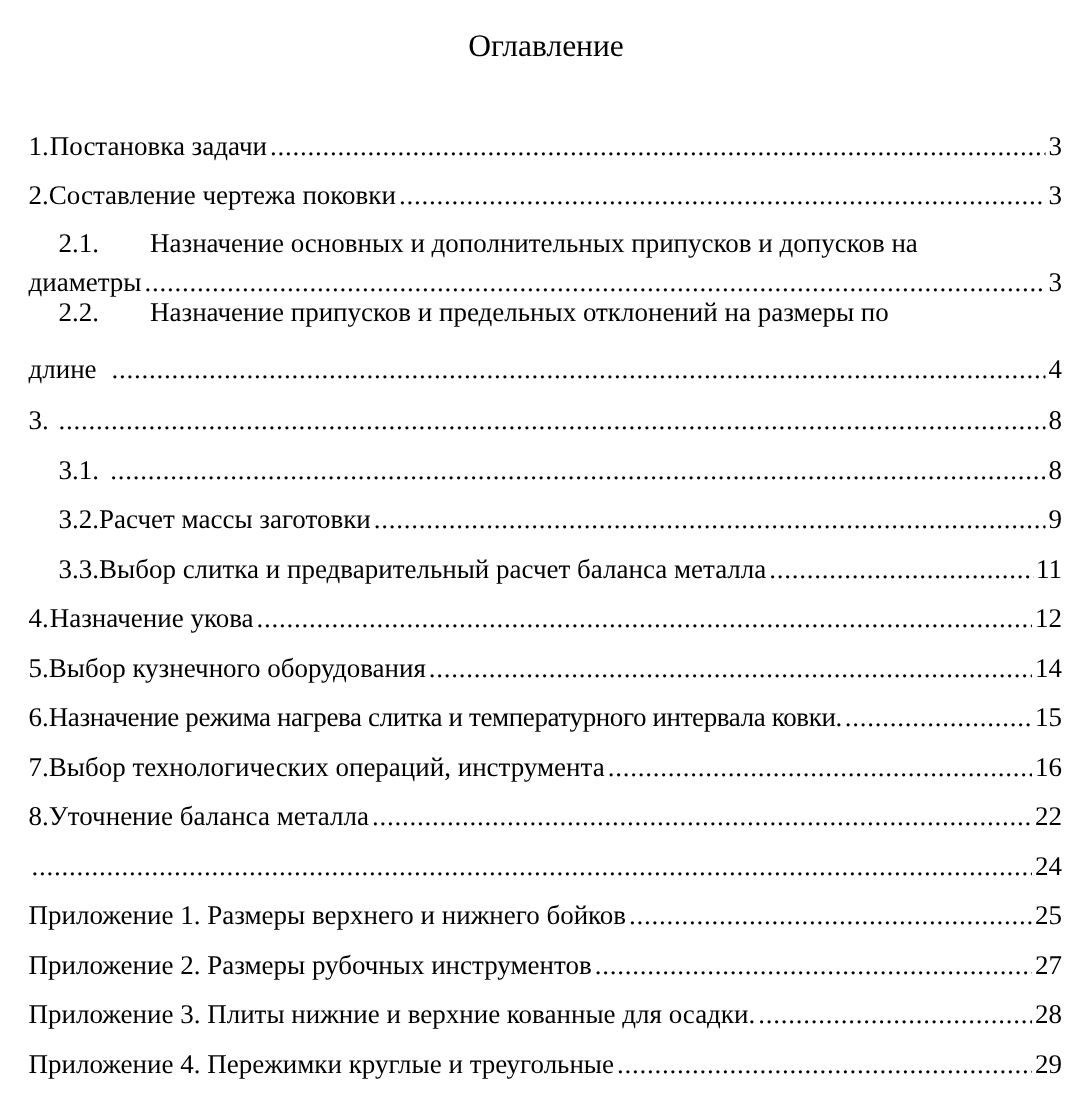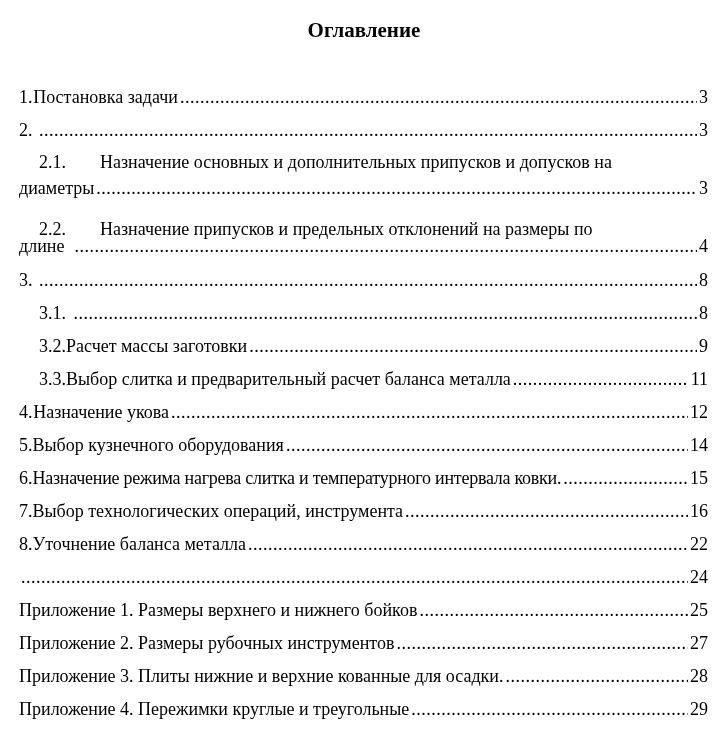--- a/index.html
+++ b/index.html
@@ -4,21 +4,21 @@
 <style>
   html, body { margin: 0; padding: 0; background: #ffffff; }
   body {
     width: 728px; height: 734px; overflow: hidden;
     font-family: "Liberation Serif", serif;
     color: #000000;
     position: relative;
   }
   .title {
     position: absolute; left: 0; right: 0; top: 18px;
-    text-align: center; font-weight: bold; font-size: 21px;
+    text-align: center; font-weight: normal; font-size: 21px;
   }
   .toc { position: absolute; left: 19px; width: 689px; top: 0; }
   .row {
     position: absolute; left: 0; right: 0;
     font-size: 18px; line-height: 26px; height: 26px;
     display: flex; align-items: baseline; white-space: nowrap;
   }
   .row .num { display: inline-block; }
   .row .text { flex: 0 0 auto; text-align: center; }
   .row .leader {
@@ -43,34 +43,35 @@
 
   <div class="row" style="top:84px">
     <span class="num" style="width:32px">1.</span>
     <span class="text">Постановка задачи</span>
     <span class="leader"></span>
     <span class="page">3</span>
   </div>
 
   <div class="row" style="top:117px">
     <span class="num" style="width:32px">2.</span>
+    <span class="text">Составление чертежа поковки</span>
     <span class="leader"></span>
     <span class="page">3</span>
   </div>
 
   <div class="wrap-first" style="top:149px">
     <span class="num" style="display:inline-block;width:61px;padding-left:20px">2.1.</span><span>Назначение основных и дополнительных припусков и допусков на</span>
   </div>
   <div class="row" style="top:175px">
     <span class="text">диаметры</span>
     <span class="leader"></span>
     <span class="page">3</span>
   </div>
 
-  <div class="wrap-first" style="top:216px">
+  <div class="wrap-first" style="top:195px">
     <span class="num" style="display:inline-block;width:61px;padding-left:20px">2.2.</span><span>Назначение припусков и предельных отклонений на размеры по</span>
   </div>
   <div class="row" style="top:233px">
     <span class="text">длине</span>
     <span class="leader" style="margin-left:10px"></span>
     <span class="page">4</span>
   </div>
 
   <div class="row" style="top:267px">
     <span class="num" style="width:32px">3.</span>

